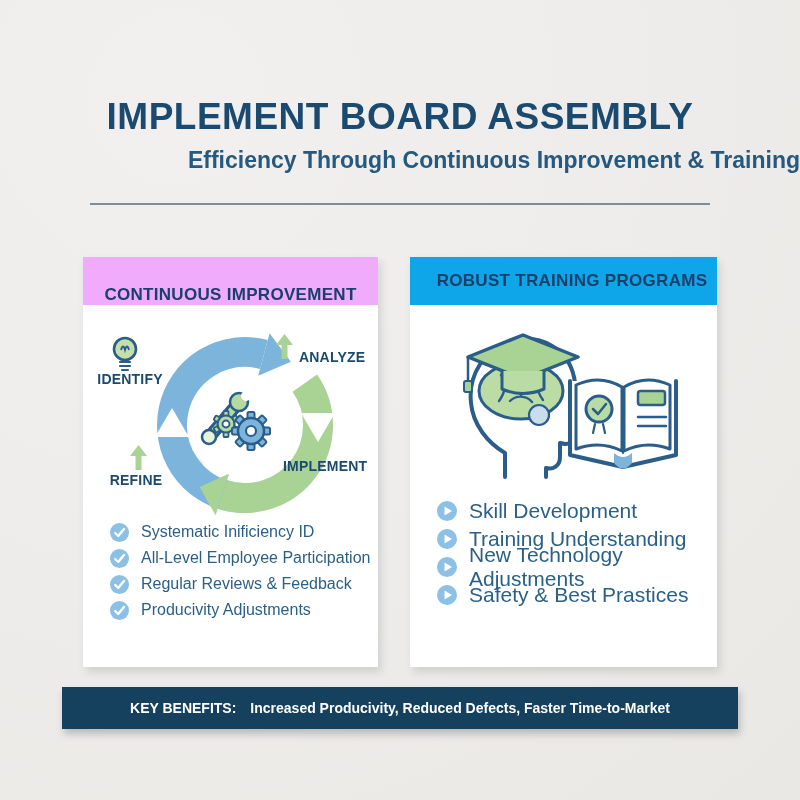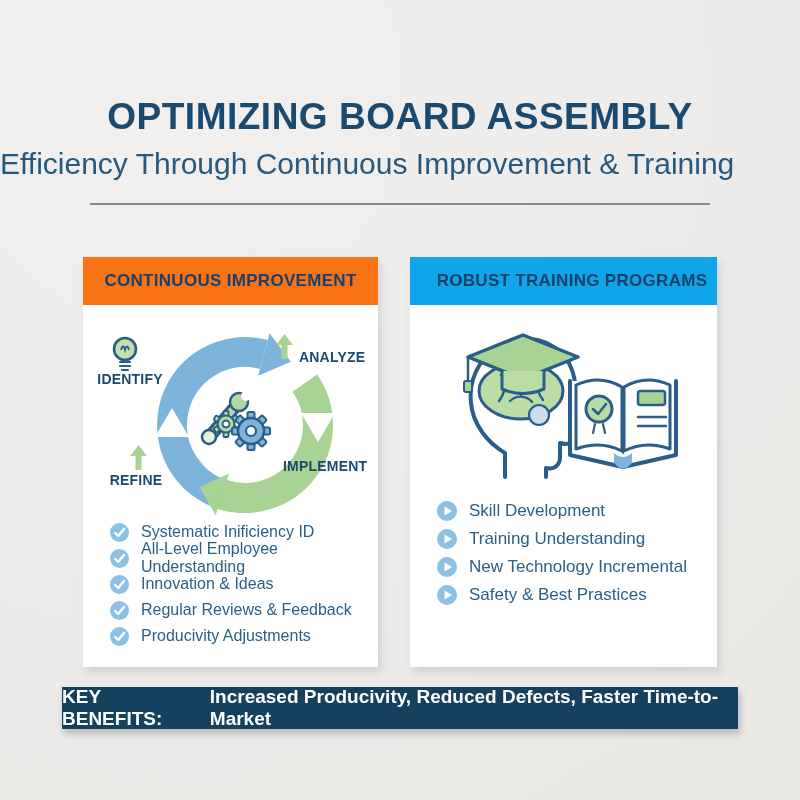--- a/index.html
+++ b/index.html
@@ -7,71 +7,71 @@
     position:relative;width:800px;height:800px;overflow:hidden;
     background:radial-gradient(circle at 22% 12%, #f1f0ee 0%, #edecea 55%, #e9e8e5 100%);
     font-family:"Liberation Sans", sans-serif;color:#1b4a70;
   }
   
   .title{
     position:absolute;top:96px;left:0;width:100%;text-align:center;
     font-size:37px;font-weight:800;letter-spacing:.5px;color:#1b4a70;
   }
   .subtitle{
-    position:absolute;top:147px;left:0;width:100%;text-align:left;
-    font-size:30px;font-weight:400;color:#26597f;
+    position:absolute;top:147px;left:0;width:100%;text-align:right;
+    font-size:23px;font-weight:700;color:#26597f;
   }
   .divider{
     position:absolute;top:203px;left:90px;width:620px;height:2px;
     background:#5b6b76;opacity:.75;
   }
   
   .panel{
     position:absolute;top:257px;height:410px;background:#ffffff;
     box-shadow:3px 5px 8px rgba(80,85,90,.18);
   }
   .panel.left{left:83px;width:295px;}
   .panel.right{left:410px;width:307px;}
   .panel-header{
     position:absolute;top:0;left:0;right:0;height:48px;
     display:flex;align-items:center;justify-content:center;
     font-size:17px;font-weight:800;letter-spacing:.3px;color:#17406b;
   }
-  .panel-header.blue{background:#f97316;}
+  .panel-header.blue{background:#f0abfc;align-items:flex-end;}
   .panel-header.green{background:#0ea5e9;padding-left:17px;}
   .cycle-svg{position:absolute;left:0;top:48px;}
   .icons-svg{position:absolute;left:0;top:48px;}
   svg text{font-family:"Liberation Sans", sans-serif;font-weight:bold;fill:#1b4a70;font-size:14px;letter-spacing:.2px;}
   
   .list{position:absolute;left:0;right:0;margin:0;padding:0;list-style:none;}
   .panel.left .list{top:262px;}
   .panel.right .list{top:240px;}
   .list li{
     display:flex;align-items:center;gap:12px;padding-left:27px;
     color:#2a5f87;font-weight:500;
   }
   .panel.left .list li{height:26px;font-size:16px;}
-  .panel.right .list li{height:28px;font-size:17px;}
+  .panel.right .list li{height:28px;font-size:21px;}
   .li-icon{flex:0 0 auto;display:block;}
   
   .kb-bar{
     position:absolute;left:62px;top:687px;width:676px;height:42px;
     background:#15415e;color:#ffffff;display:flex;align-items:center;justify-content:center;
     box-shadow:2px 5px 7px rgba(70,75,80,.3);
-    font-size:19px;
+    font-size:14px;
   }
   .kb-label{font-weight:800;}
   .kb-text{font-weight:600;margin-left:14px;}
 </style>
 </head>
 <body>
 
 <div class="stage">
 
-  <div class="title">OPTIMIZING BOARD ASSEMBLY</div>
+  <div class="title">IMPLEMENT BOARD ASSEMBLY</div>
   <div class="subtitle">Efficiency Through Continuous Improvement &amp; Training</div>
   <div class="divider"></div>
 
   <div class="panel left">
     <div class="panel-header blue">
       <span>CONTINUOUS IMPROVEMENT</span>
     </div>
 
     <svg class="cycle-svg" width="295" height="230" viewBox="0 0 295 230">
 
@@ -147,28 +147,21 @@
             <circle cx="9.5" cy="9.5" r="9.5" fill="#8cc0e4"></circle>
             <path d="M5.2 10 l3 3 l5.8 -7" stroke="#fff" stroke-width="2.4" fill="none" stroke-linecap="round" stroke-linejoin="round"></path>
           </svg>
         <span>Systematic Inificiency ID</span>
       </li>
       <li>
         <svg class="li-icon" width="19" height="19">
             <circle cx="9.5" cy="9.5" r="9.5" fill="#8cc0e4"></circle>
             <path d="M5.2 10 l3 3 l5.8 -7" stroke="#fff" stroke-width="2.4" fill="none" stroke-linecap="round" stroke-linejoin="round"></path>
           </svg>
-        <span>All-Level Employee Understanding</span>
-      </li>
-      <li>
-        <svg class="li-icon" width="19" height="19">
-            <circle cx="9.5" cy="9.5" r="9.5" fill="#8cc0e4"></circle>
-            <path d="M5.2 10 l3 3 l5.8 -7" stroke="#fff" stroke-width="2.4" fill="none" stroke-linecap="round" stroke-linejoin="round"></path>
-          </svg>
-        <span>Innovation &amp; Ideas</span>
+        <span>All-Level Employee Participation</span>
       </li>
       <li>
         <svg class="li-icon" width="19" height="19">
             <circle cx="9.5" cy="9.5" r="9.5" fill="#8cc0e4"></circle>
             <path d="M5.2 10 l3 3 l5.8 -7" stroke="#fff" stroke-width="2.4" fill="none" stroke-linecap="round" stroke-linejoin="round"></path>
           </svg>
         <span>Regular Reviews &amp; Feedback</span>
       </li>
       <li>
         <svg class="li-icon" width="19" height="19">
@@ -226,21 +219,21 @@
             <circle cx="10" cy="10" r="10" fill="#8cc0e4"></circle>
             <polygon points="7.5,5.5 15,10 7.5,14.5" fill="#fff"></polygon>
           </svg>
         <span>Training Understanding</span>
       </li>
       <li>
         <svg class="li-icon" width="20" height="20">
             <circle cx="10" cy="10" r="10" fill="#8cc0e4"></circle>
             <polygon points="7.5,5.5 15,10 7.5,14.5" fill="#fff"></polygon>
           </svg>
-        <span>New Technology Incremental</span>
+        <span>New Technology Adjustments</span>
       </li>
       <li>
         <svg class="li-icon" width="20" height="20">
             <circle cx="10" cy="10" r="10" fill="#8cc0e4"></circle>
             <polygon points="7.5,5.5 15,10 7.5,14.5" fill="#fff"></polygon>
           </svg>
         <span>Safety &amp; Best Prastices</span>
       </li>
     </ul>
   </div>

